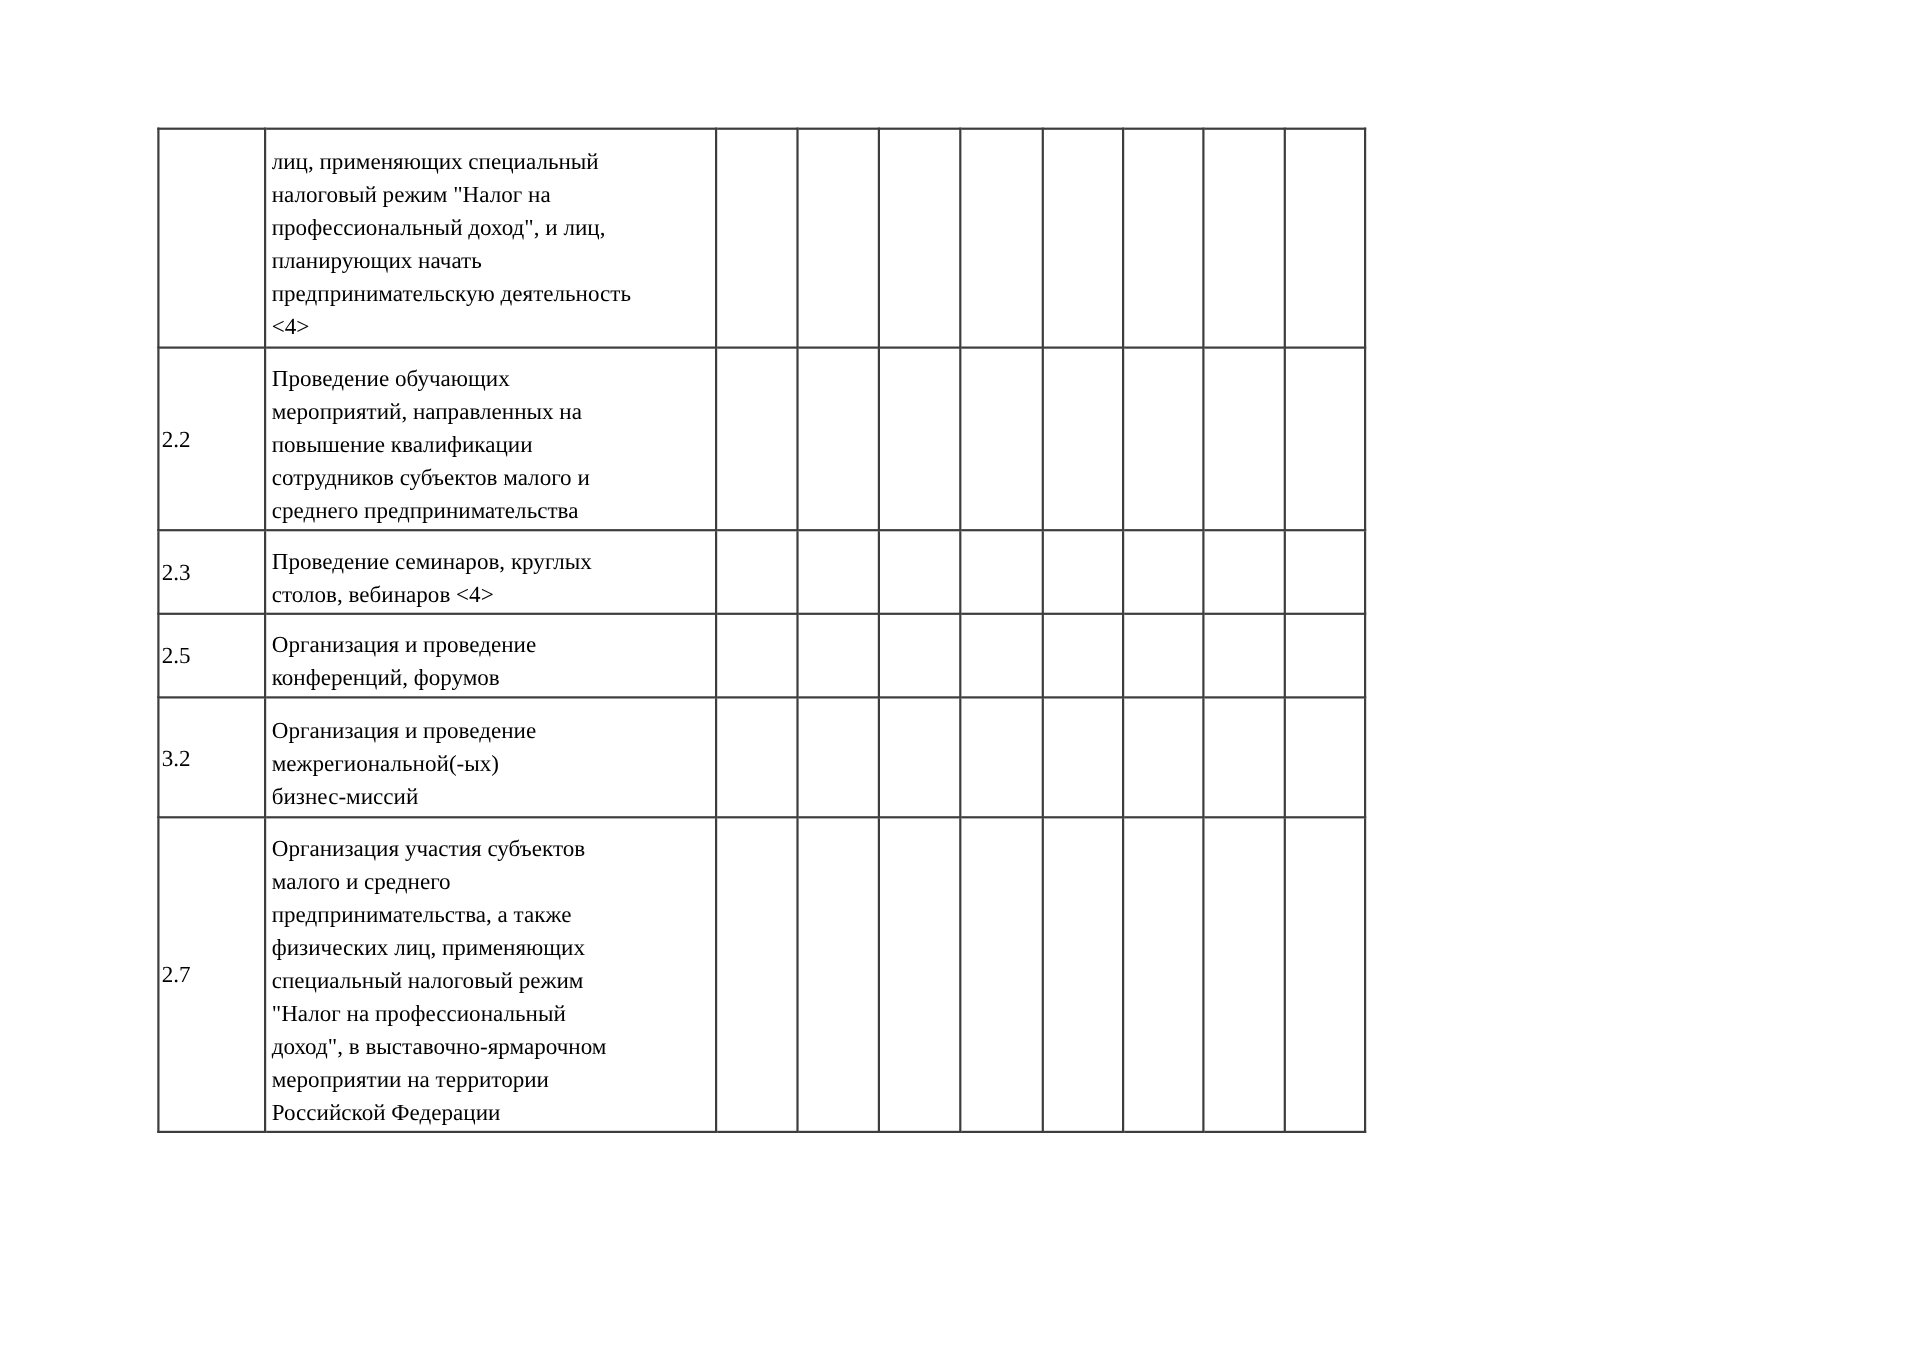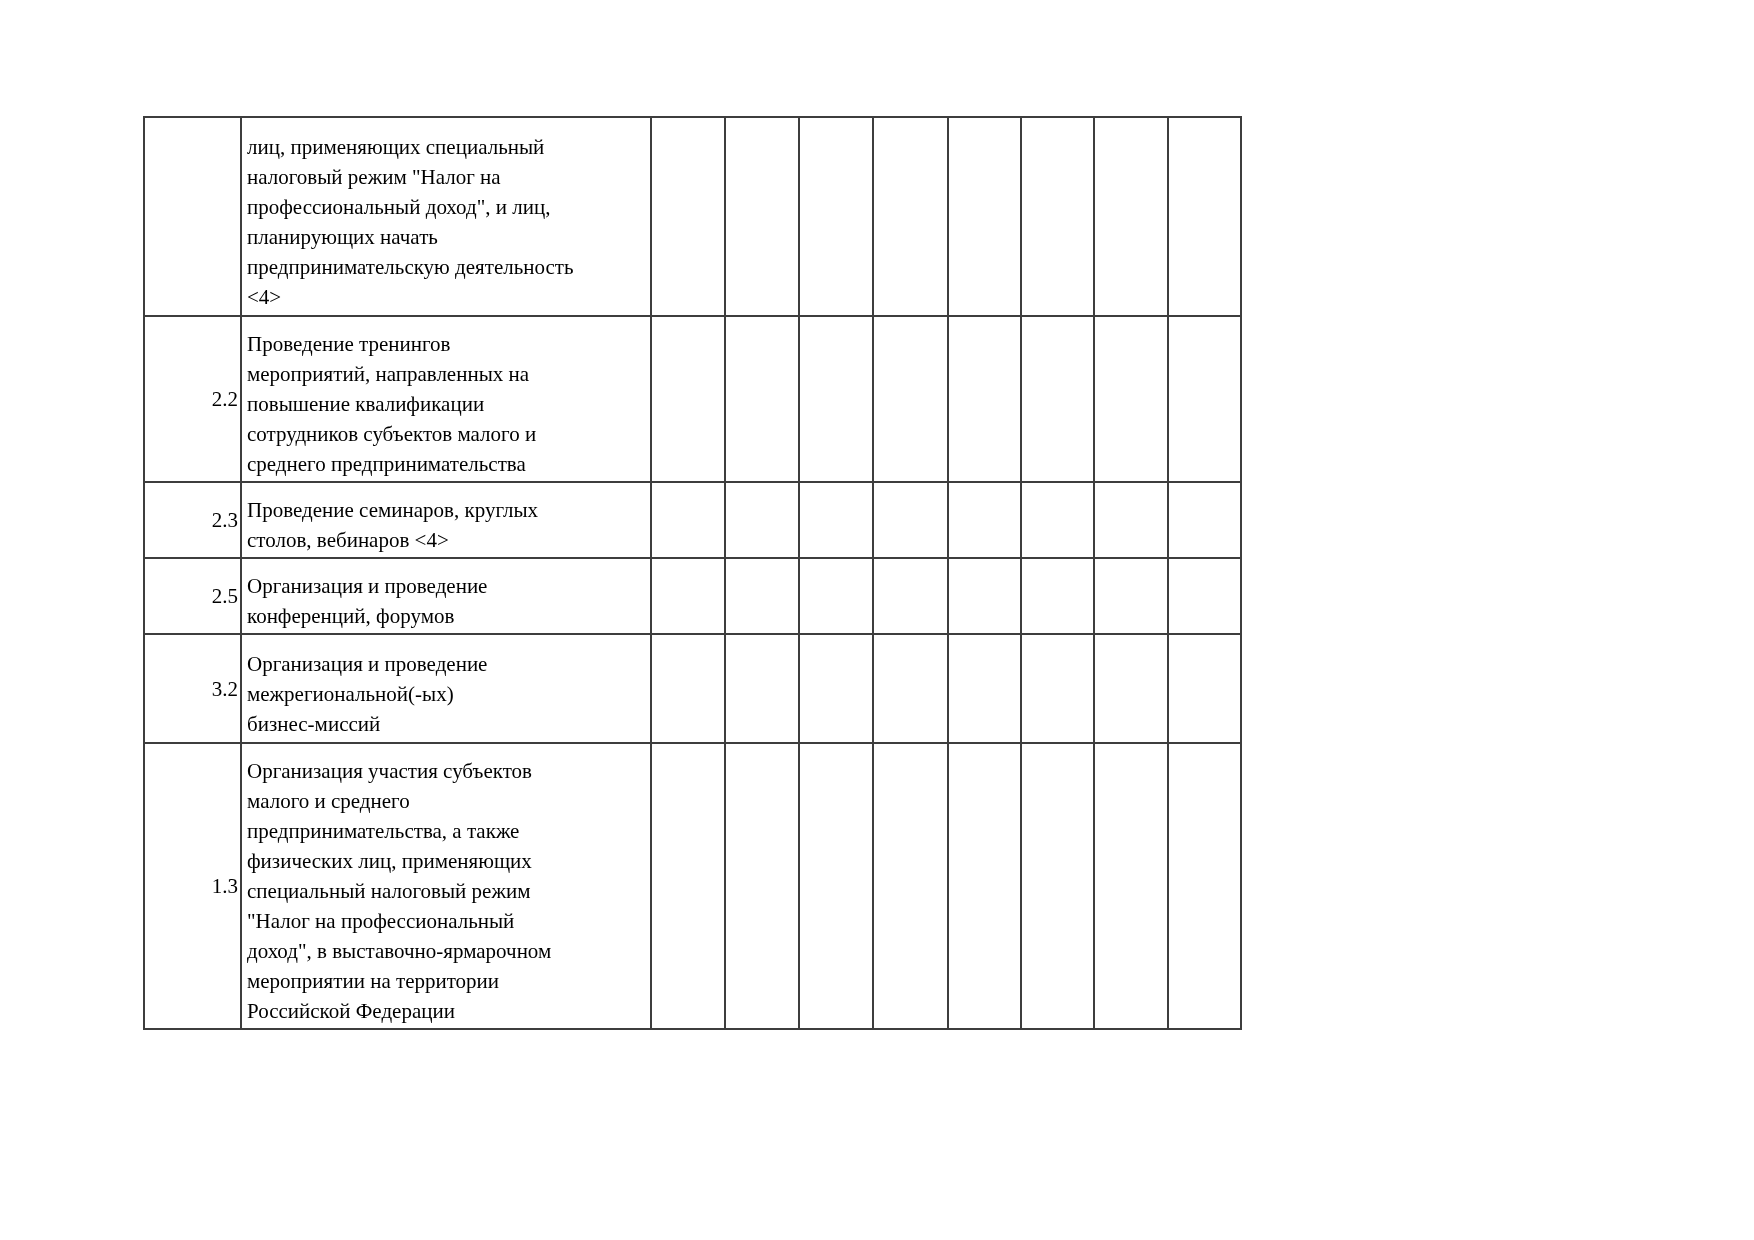--- a/index.html
+++ b/index.html
@@ -23,21 +23,21 @@
     table-layout: fixed;
     width: 1097px;
   }
   .doc-table td {
     border: 2px solid #3d3d3d;
     font-size: 21px;
     line-height: 30px;
     overflow: hidden;
   }
   .doc-table td.num {
-    text-align: right;
+    text-align: left;
     vertical-align: middle;
     padding: 2px 2px;
   }
   .doc-table td.act {
     text-align: left;
     vertical-align: middle;
     padding: 12px 4px 2px 5px;
     white-space: pre-line;
   }
   .doc-table td.data {
@@ -81,21 +81,21 @@
       <td class="data"></td>
       <td class="data"></td>
       <td class="data"></td>
       <td class="data"></td>
       <td class="data"></td>
       <td class="data"></td>
       <td class="data"></td>
     </tr>
     <tr class="r2">
       <td class="num">2.2</td>
-      <td class="act">Проведение тренингов
+      <td class="act">Проведение обучающих
 мероприятий, направленных на
 повышение квалификации
 сотрудников субъектов малого и
 среднего предпринимательства</td>
       <td class="data"></td>
       <td class="data"></td>
       <td class="data"></td>
       <td class="data"></td>
       <td class="data"></td>
       <td class="data"></td>
@@ -136,21 +136,21 @@
       <td class="data"></td>
       <td class="data"></td>
       <td class="data"></td>
       <td class="data"></td>
       <td class="data"></td>
       <td class="data"></td>
       <td class="data"></td>
       <td class="data"></td>
     </tr>
     <tr class="r7">
-      <td class="num">1.3</td>
+      <td class="num">2.7</td>
       <td class="act">Организация участия субъектов
 малого и среднего
 предпринимательства, а также
 физических лиц, применяющих
 специальный налоговый режим
 "Налог на профессиональный
 доход", в выставочно-ярмарочном
 мероприятии на территории
 Российской Федерации</td>
       <td class="data"></td>

